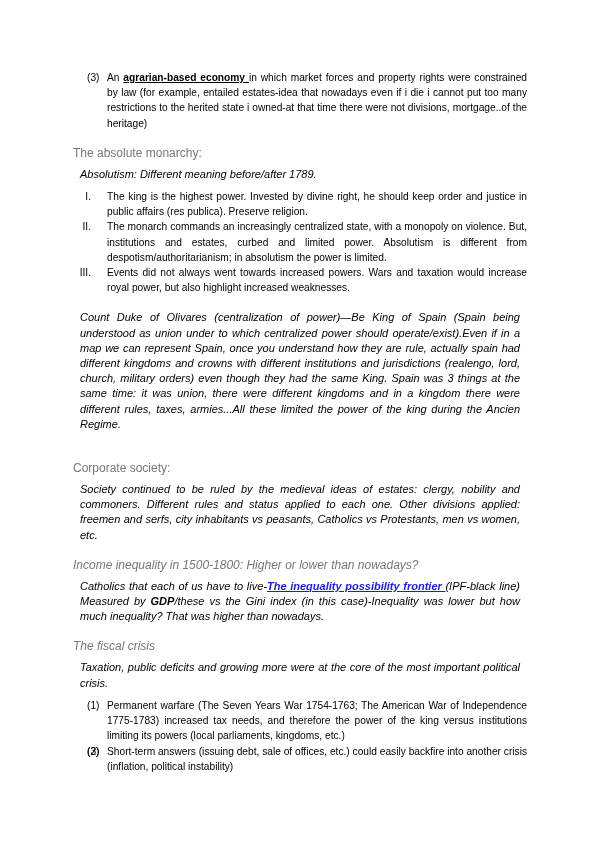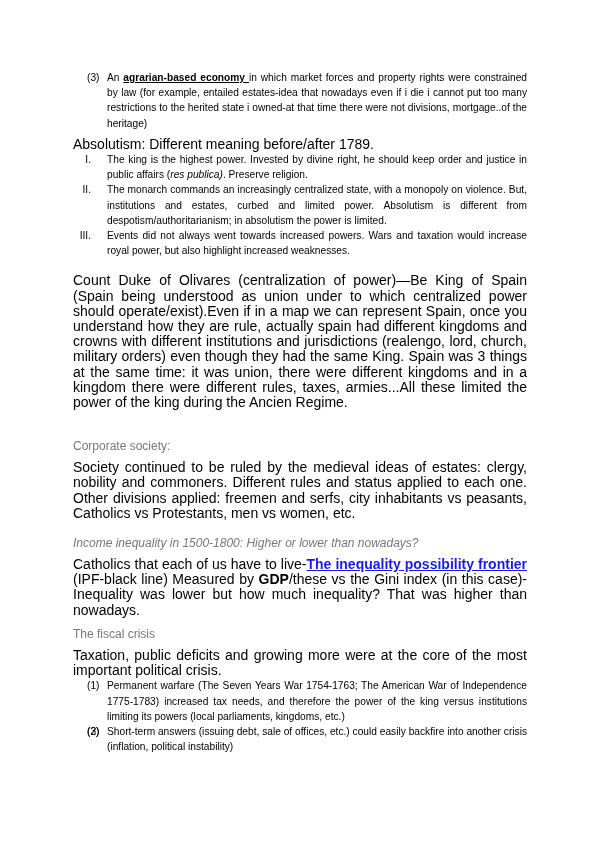--- a/index.html
+++ b/index.html
@@ -1,39 +1,40 @@
 <!DOCTYPE html>
 <html><head>
 <meta charset="utf-8">
 <style>
   html, body { margin:0; padding:0; background:#ffffff; }
   body { width:600px; height:848px; position:relative; overflow:hidden;
          font-family:"Liberation Sans", sans-serif; color:#000; }
   .page { position:absolute; left:73px; top:0; width:454px; }
-  .p { font-size:14px; line-height:15.2px; text-align:justify; margin:0; }
+  .p { font-size:11px; line-height:15.2px; text-align:justify; margin:7px;font-style:italic; }
   .h { font-size:12px; color:#777; margin:0; line-height:16px; }
   .num-item { position:relative; padding-left:34px; font-size:10.2px; line-height:15.2px; text-align:justify; }
   .num-item .marker { position:absolute; left:14px; top:0; }
   .rom-item { position:relative; padding-left:34px; font-size:10.2px; line-height:15.2px; text-align:justify; }
   .rom-item .marker { position:absolute; left:0; width:18px; text-align:right; top:0; }
   .u-bold { font-weight:bold; text-decoration:underline; color:#000; }
   .link { font-weight:bold; text-decoration:underline; color:#1a1aee; }
   .b { font-weight:bold; }
-  .i { font-style:italic; }
+  .i { }
 </style>
 </head>
 <body>
 
 <div class="page">
 
   <div class="num-item" style="margin-top:70px;">
     <span class="marker">(3)</span>
     <span>An </span><span class="u-bold">agrarian-based economy </span><span>in which market forces and property rights were constrained by law (for example, entailed estates-idea that nowadays even if i die i cannot put too many restrictions to the herited state i owned-at that time there were not divisions, mortgage..of the heritage)</span>
   </div>
 
+  <p class="h" style="margin-top:14px;">The absolute monarchy:</p>
   <p class="p" style="margin-top:6px;">Absolutism: Different meaning before/after 1789.</p>
 
   <div class="rom-item">
     <span class="marker">I.</span>
     <span>The king is the highest power. Invested by divine right, he should keep order and justice in public affairs (</span><span class="i">res publica)</span><span>. Preserve religion.</span>
   </div>
   <div class="rom-item">
     <span class="marker">II.</span>
     <span>The monarch commands an increasingly centralized state, with a monopoly on violence. But, institutions and estates, curbed and limited power. Absolutism is different from despotism/authoritarianism; in absolutism the power is limited.</span>
   </div>
@@ -45,21 +46,21 @@
   <p class="p" style="margin-top:15px;">Count Duke of Olivares (centralization of power)—Be King of Spain (Spain being understood as union under to which centralized power should operate/exist).Even if in a map we can represent Spain, once you understand how they are rule, actually spain had different kingdoms and crowns with different institutions and jurisdictions (realengo, lord, church, military orders) even though they had the same King. Spain was 3 things at the same time: it was union, there were different kingdoms and in a kingdom there were different rules, taxes, armies...All these limited the power of the king during the Ancien Regime.</p>
 
   <p class="h" style="margin-top:28px;">Corporate society:</p>
   <p class="p" style="margin-top:6px;">Society continued to be ruled by the medieval ideas of estates: clergy, nobility and commoners. Different rules and status applied to each one. Other divisions applied: freemen and serfs, city inhabitants vs peasants, Catholics vs Protestants, men vs women, etc.</p>
 
   <p class="h" style="margin-top:14px;font-style:italic;">Income inequality in 1500-1800: Higher or lower than nowadays?</p>
   <p class="p" style="margin-top:6px;">
     <span>Catholics that each of us have to live-</span><a class="link" href="#">The inequality possibility frontier </a><span>(IPF-black line) Measured by </span><span class="b">GDP</span><span>/these vs the Gini index (in this case)-Inequality was lower but how much inequality? That was higher than nowadays.</span>
   </p>
 
-  <p class="h" style="margin-top:8px;">The fiscal crisis</p>
+  <p class="h" style="margin-top:14px;font-style:italic;">The fiscal crisis</p>
   <p class="p" style="margin-top:6px;">Taxation, public deficits and growing more were at the core of the most important political crisis.</p>
 
   <div class="num-item">
     <span class="marker">(1)</span>
     <span>Permanent warfare (The Seven Years War 1754-1763; The American War of Independence 1775-1783) increased tax needs, and therefore the power of the king versus institutions limiting its powers (local parliaments, kingdoms, etc.)</span>
   </div>
   <div class="num-item">
     <span class="marker">(2)</span>
   </div>
   <div class="num-item">

